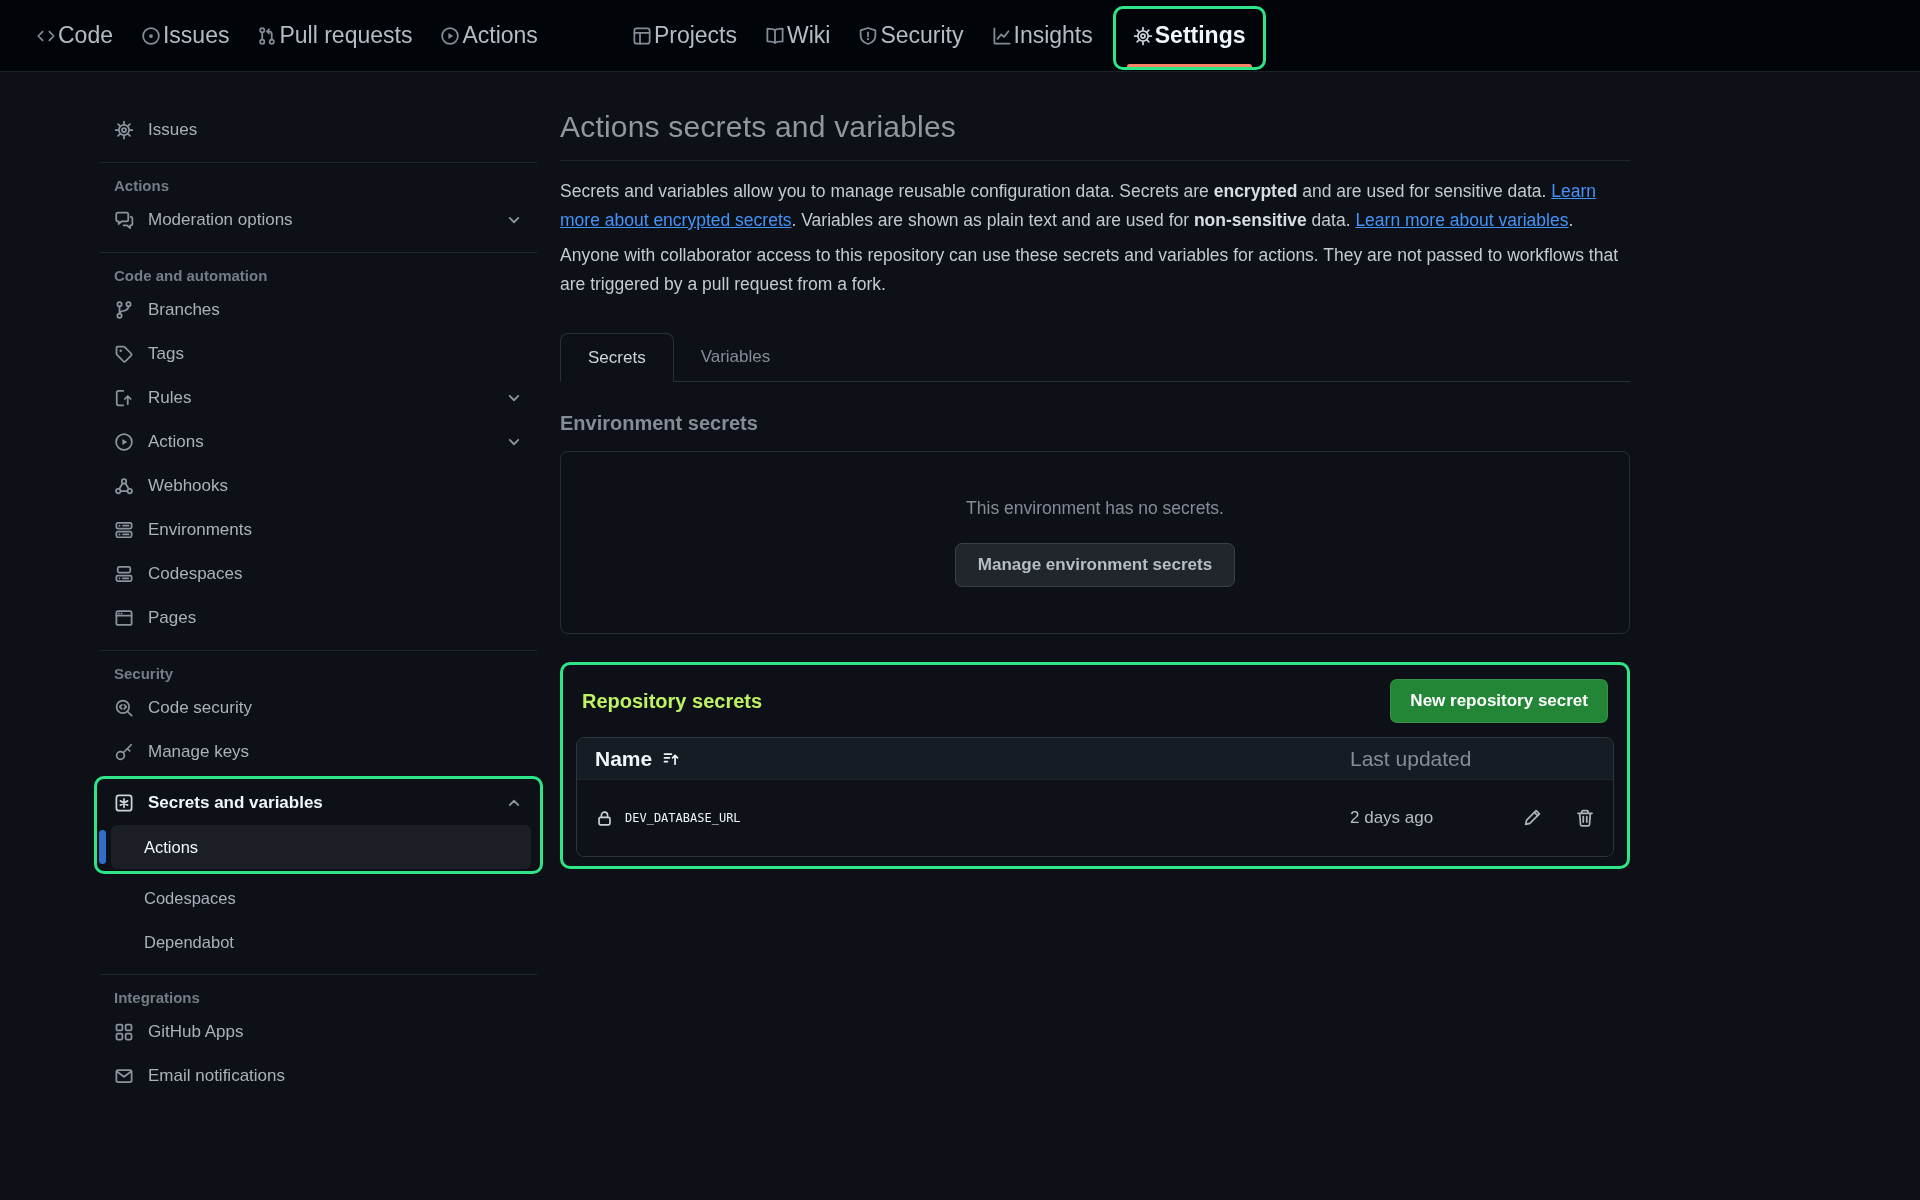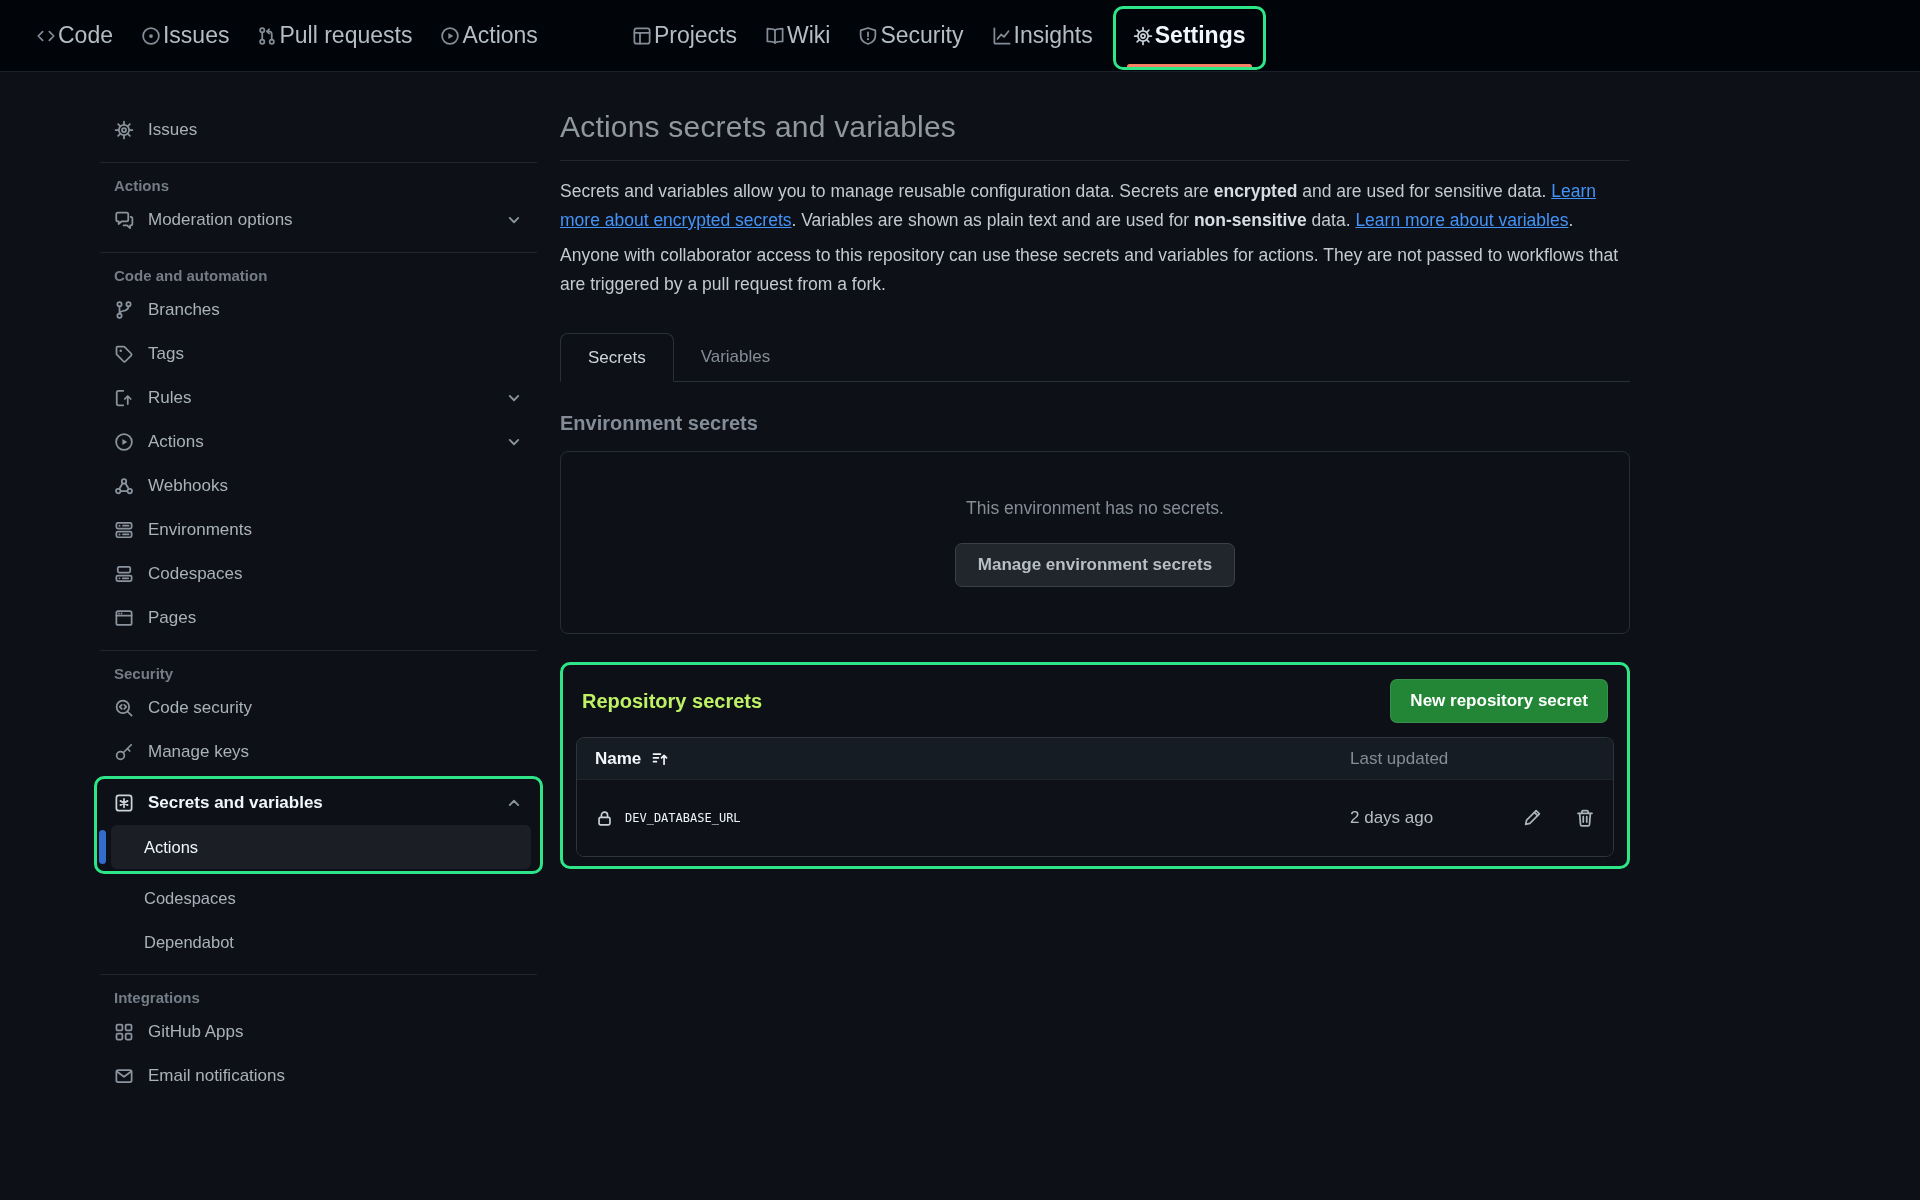--- a/index.html
+++ b/index.html
@@ -57,21 +57,21 @@
   .tab.inactive{color:var(--muted)}
   h3.env-title{margin-top:30px;font-size:20px;font-weight:700;color:var(--muted)}
   .env-box{margin-top:16px;border:1px solid #272d36;border-radius:8px;height:183px;display:flex;flex-direction:column;align-items:center;justify-content:center;gap:24px}
   .env-empty{font-size:17.5px;color:var(--muted)}
   .btn-secondary{background:#21262d;border:1px solid #3a4046;border-radius:7px;color:#b6bec6;font-size:17px;font-weight:600;padding:11px 22px;cursor:pointer;font-family:inherit}
   .ann-repo{margin-top:28px;border:3px solid var(--annotation-green);border-radius:10px;padding:14px 13px 9px}
   .repo-head{display:flex;align-items:center;justify-content:space-between;padding:0 6px;margin-bottom:14px}
   h3.repo-title{font-size:20px;font-weight:700;color:#bef264}
   .btn-primary{background:var(--button-green);border:1px solid rgba(240,246,252,.1);border-radius:7px;color:#fff;font-size:17px;font-weight:700;padding:11px 19px;cursor:pointer;font-family:inherit}
   .secrets-table{border:1px solid #2f353d;border-radius:8px;overflow:hidden}
-  .t-head{height:41px;background:#161c23;display:flex;align-items:center;padding:0 18px;font-size:17px}
+  .t-head{height:41px;background:#161c23;display:flex;align-items:center;padding:0 18px;font-size:21px}
   .t-name{display:flex;align-items:center;gap:10px;font-weight:700;color:#f0f6fc;cursor:pointer}
   .t-name svg{width:18px;height:18px}
   .t-updated{margin-left:auto;width:245px;color:var(--muted)}
   .t-row{height:77px;border-top:1px solid var(--border-subtle);display:flex;align-items:center;padding:0 18px;background:#0e1218}
   .lock{color:#c9d1d9;width:19px;height:19px;margin-right:11px}
   .lock svg{width:19px;height:19px}
   .secret-name{font-family:"DejaVu Sans Mono","Liberation Mono",monospace;font-size:12px;color:#eef3f8}
   .row-right{margin-left:auto;width:245px;display:flex;align-items:center}
   .row-time{font-size:17px;color:#b7bdc3}
   .icon-btn{color:#aab2ba;cursor:pointer;width:20px;height:20px}

